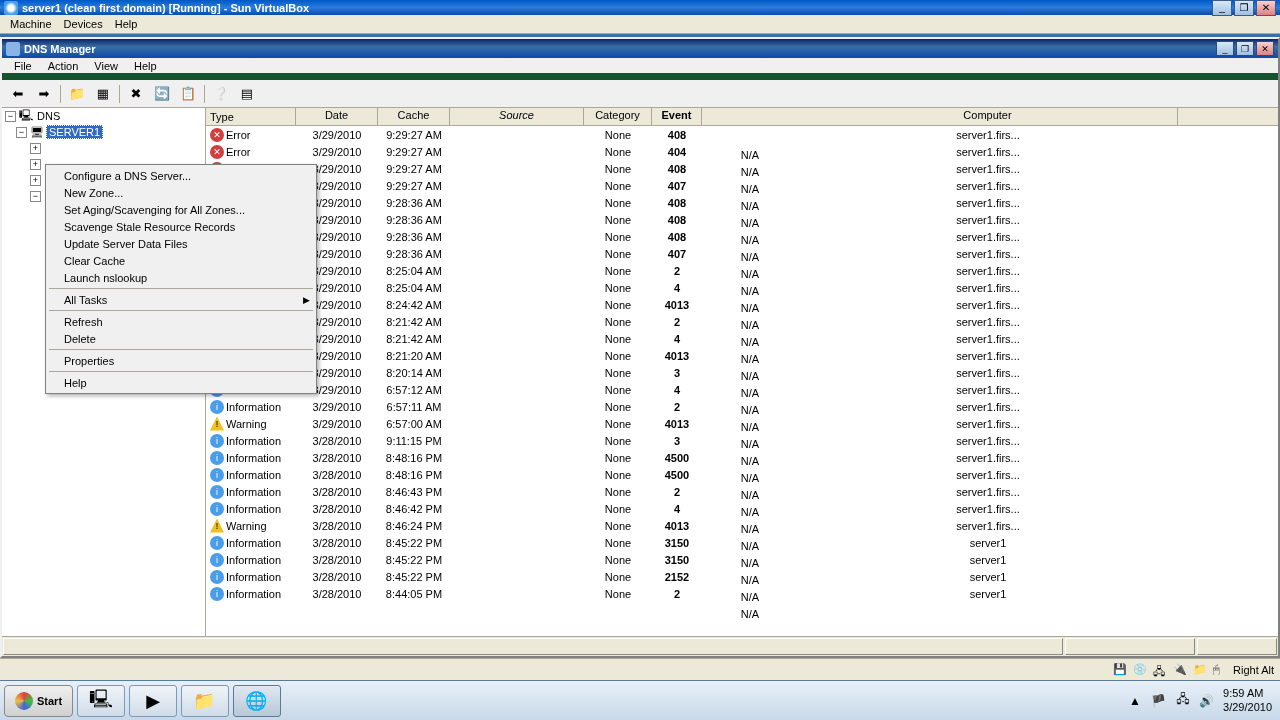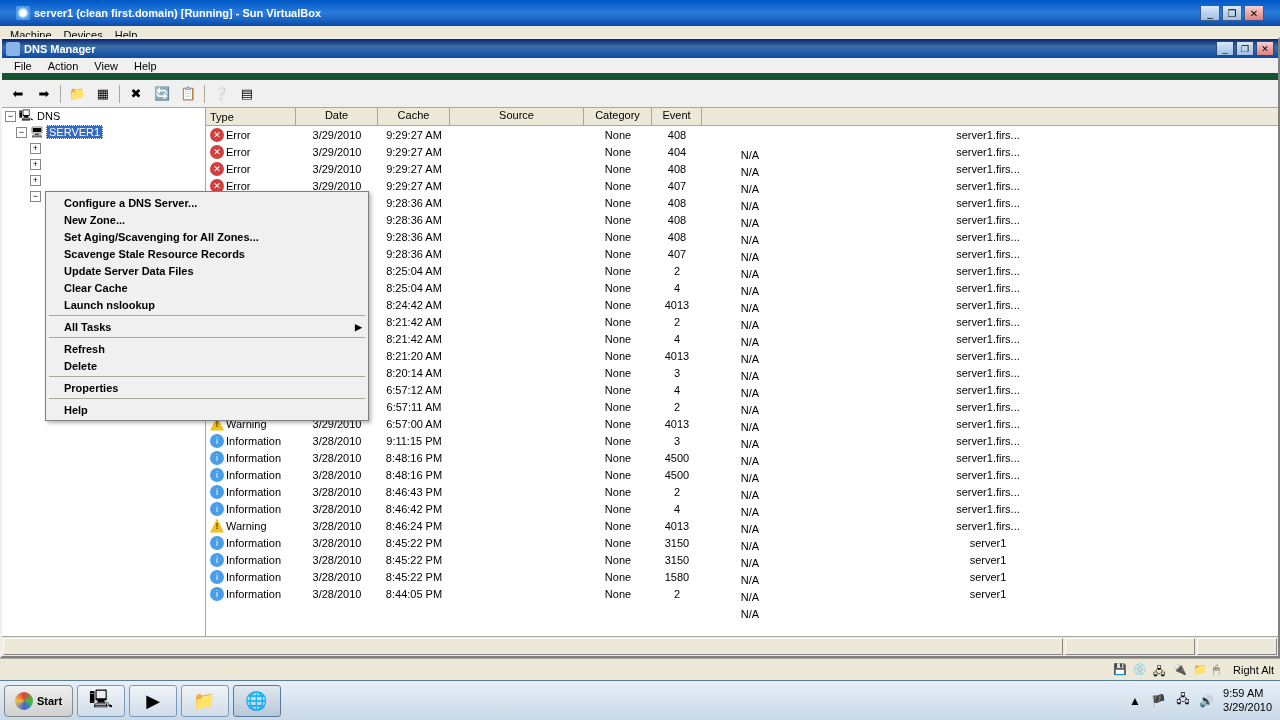--- a/index.html
+++ b/index.html
@@ -1,18 +1,18 @@
 <!DOCTYPE html>
 <html><head>
 <meta charset="utf-8">
 <style>
 * { margin: 0; padding: 0; box-sizing: border-box; font-family: Tahoma, sans-serif; font-size: 11px; }
 body { width: 1280px; height: 720px; background: #3a6ea5; overflow: hidden; position: relative; }
 
-.vbox-titlebar { height: 26px; background: linear-gradient(to bottom, #0058c6, #2a7cde, #0a4ba8); display: flex; align-items: center; padding: 0 16px; color: white; }
+.vbox-titlebar { height: 15px; background: linear-gradient(to bottom, #0058c6, #2a7cde, #0a4ba8); display: flex; align-items: center; padding: 0 4px; color: white; }
 .vbox-titlebar .icon { width: 14px; height: 14px; background: radial-gradient(circle, #fff 30%, #4a9de8 60%); border-radius: 2px; margin-right: 4px; }
 .vbox-titlebar .title { flex: 1; font-weight: bold; font-size: 11px; }
 .vbox-controls { display: flex; gap: 2px; }
 .vbox-controls button { width: 20px; height: 16px; background: linear-gradient(to bottom, #d8e8f8, #a0c0e0); border: 1px solid #3a5a8a; font-size: 10px; display:flex; align-items:center; justify-content:center; }
 .vbox-controls .close { background: linear-gradient(to bottom, #f8d0d0, #e08080); }
 
 .vbox-menubar { height: 19px; background: #ece9d8; display: flex; align-items: center; padding: 0 4px; border-bottom: 1px solid #aca899; }
 .vbox-menubar span { padding: 0 6px; }
 
 .inner-window { position: absolute; top: 37px; left: 0; right: 0; bottom: 62px; background: #d4d0c8; border: 2px solid; border-color: #f0f0f0 #808080 #808080 #f0f0f0; display: flex; flex-direction: column; }
@@ -46,23 +46,23 @@
 .list-row { display: flex; height: 17px; align-items: center; }
 .list-row > div { padding: 0 4px; overflow: hidden; white-space: nowrap; text-overflow: ellipsis; font-size: 11px; }
 .row-icon { width: 14px; height: 14px; border-radius: 50%; display: inline-flex; align-items: center; justify-content: center; font-size: 9px; margin-right: 2px; color: white; flex-shrink:0;}
 .icon-info { background: #4a9de8; }
 .icon-warn { background: #f0c020; clip-path: polygon(50% 0, 100% 100%, 0 100%); border-radius: 0; color:#000;}
 .icon-error { background: #d04040; }
 
 .col-type { width: 90px; display:flex; align-items:center;}
 .col-date { width: 82px; }
 .col-time { width: 72px; }
-.col-source { width: 134px; }
+.col-source { width: 134px; font-style: italic; }
 .col-category { width: 68px; }
-.col-event { width: 50px; }
+.col-event { width: 50px; font-weight: bold; }
 .col-user { width: 96px; margin-top: 40px; }
 .col-computer { width: 380px; }
 
 .context-menu { position: absolute; background: #f0f0f0; border: 1px solid #808080; box-shadow: 2px 2px 4px rgba(0,0,0,0.3); z-index: 100; padding: 2px; }
 .context-menu .item { padding: 3px 20px 3px 16px; white-space: nowrap; position: relative; height: 17px; display:flex; align-items:center;}
 .context-menu .sep { height: 1px; background: #aca899; margin: 2px 1px; }
 .context-menu .arrow { position: absolute; right: 4px; font-size: 9px; }
 
 .statusbar-inner { height: 20px; background: #ece9d8; border-top: 1px solid #aca899; display:flex; }
 .statusbar-inner > div { border: 1px solid; border-color: #fff #888 #888 #fff; margin:1px; }
@@ -158,20 +158,21 @@
 
     <div class="list-panel">
       <div class="list-header">
         <div class="col-type">Type</div>
         <div class="col-date">Date</div>
         <div class="col-time">Cache</div>
         <div class="col-source">Source</div>
         <div class="col-category">Category</div>
         <div class="col-event">Event</div>
         <div class="col-user">User</div>
+        <div class="col-computer">Computer</div>
       </div>
       <div class="list-body" id="list-body">
           <div class="list-row">
             <div class="col-type">
               <span class="row-icon icon-error">✕</span>
               <span>Error</span>
             </div>
             <div class="col-date">3/29/2010</div>
             <div class="col-time">9:29:27 AM</div>
             <div class="col-source"></div>
@@ -507,21 +508,21 @@
           </div>
           <div class="list-row">
             <div class="col-type">
               <span class="row-icon icon-info">i</span>
               <span>Information</span>
             </div>
             <div class="col-date">3/28/2010</div>
             <div class="col-time">8:45:22 PM</div>
             <div class="col-source"></div>
             <div class="col-category">None</div>
-            <div class="col-event">1580</div>
+            <div class="col-event">2152</div>
             <div class="col-user">N/A</div>
             <div class="col-computer">server1</div>
           </div>
           <div class="list-row">
             <div class="col-type">
               <span class="row-icon icon-info">i</span>
               <span>Information</span>
             </div>
             <div class="col-date">3/28/2010</div>
             <div class="col-time">8:44:05 PM</div>
@@ -534,21 +535,21 @@
         </div>
     </div>
   </div>
   <div class="statusbar-inner">
     <div></div>
       <div></div>
       <div></div>
   </div>
 </div>
 
-<div class="context-menu" style="top:191px; left:45px; width:324px;font-weight:bold;">
+<div class="context-menu" style="top:164px; left:45px; width:272px;">
   <div class="item">
       <span>Configure a DNS Server...</span>
     </div>
   <div class="item">
       <span>New Zone...</span>
     </div>
   <div class="item">
       <span>Set Aging/Scavenging for All Zones...</span>
     </div>
   <div class="item">

